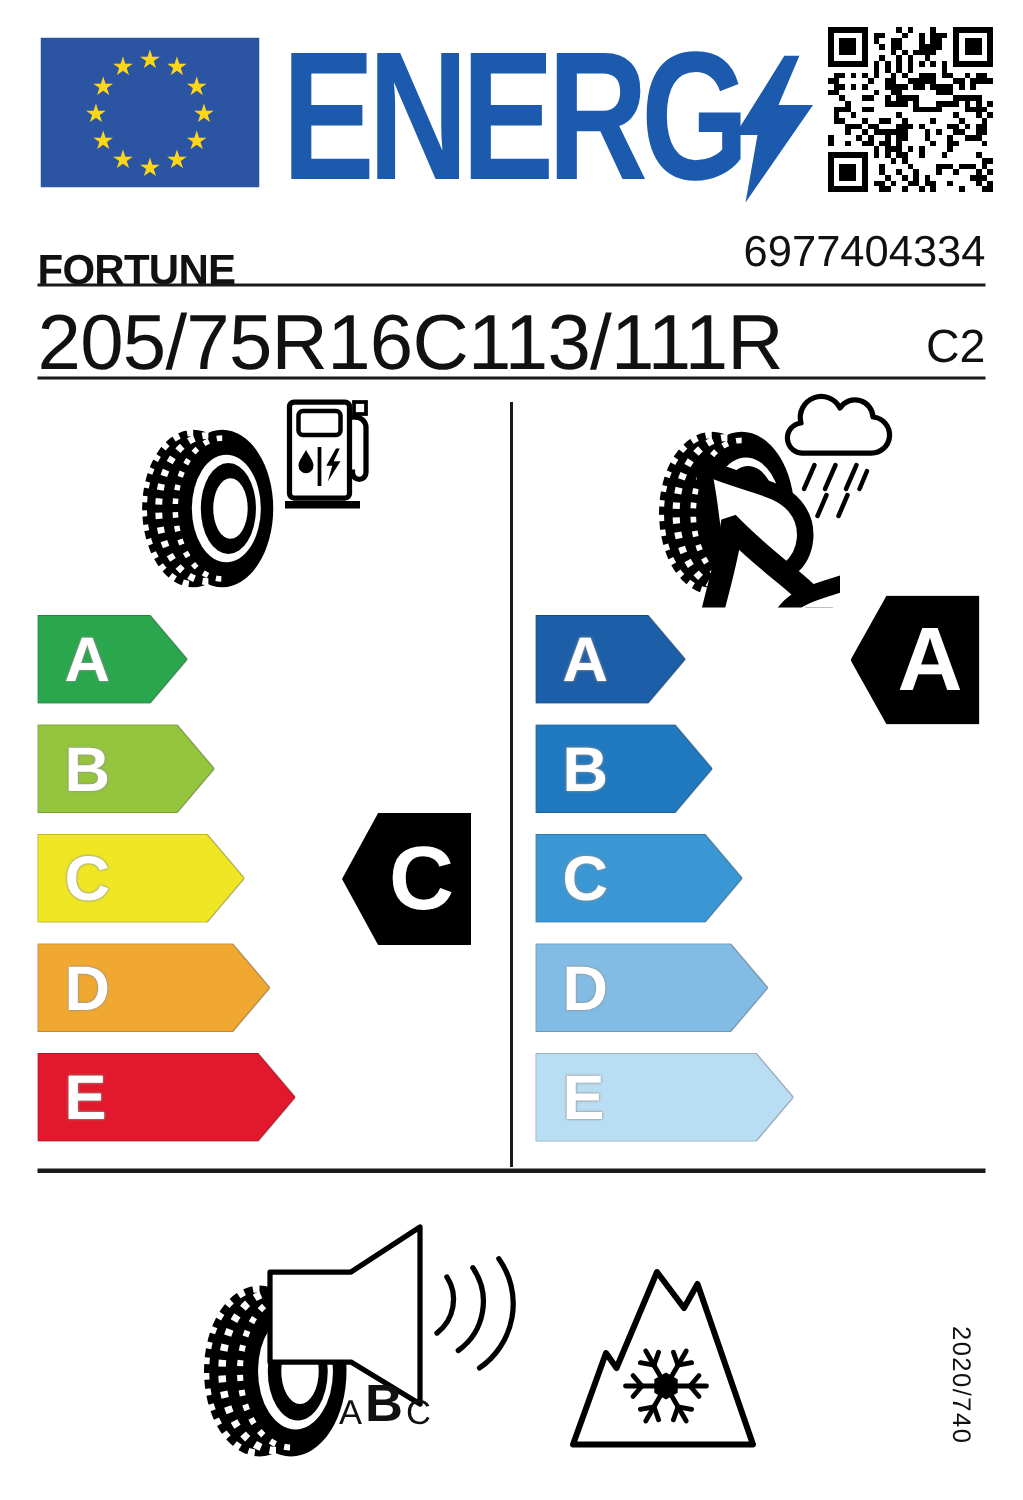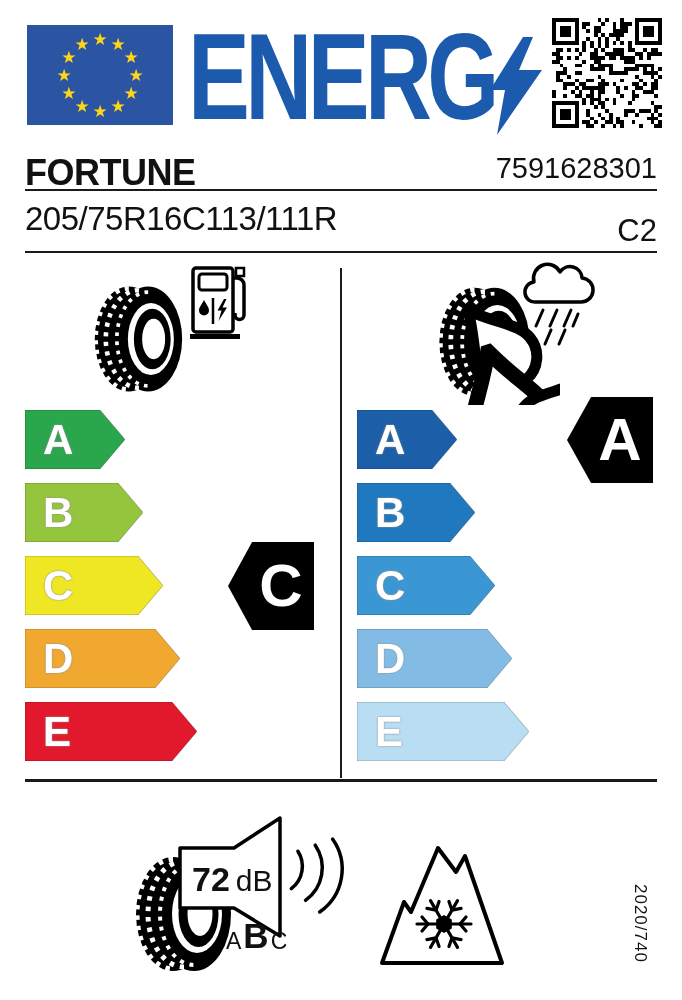--- a/index.html
+++ b/index.html
@@ -7,23 +7,23 @@
     position:relative;width:682px;height:1000px;background:#fff;overflow:hidden;
     font-family:"Liberation Sans",sans-serif;color:#111;
   }
   .abs{position:absolute;}
   
   #energ-text{
     left:188px;top:16px;font-size:122px;font-weight:bold;line-height:1;
     letter-spacing:-6px;transform:scaleX(0.76);transform-origin:left top;white-space:nowrap;
   }
   
-  #brand{left:25px;top:153px;font-size:36px;font-weight:bold;line-height:1.1;letter-spacing:-0.5px;}
+  #brand{left:25px;top:165px;font-size:28px;font-weight:bold;line-height:1.1;letter-spacing:-0.5px;}
   #artnum{right:25px;top:153px;font-size:29px;line-height:1.1;}
-  #tiresize{left:25px;top:201px;font-size:33px;line-height:1.1;letter-spacing:-0.5px;text-align:center;}
+  #tiresize{left:25px;top:201px;font-size:52px;line-height:1.1;letter-spacing:-0.5px;text-align:center;}
   #tireclass{right:25px;top:214px;font-size:31px;line-height:1.1;}
   .hline{left:25px;width:632px;height:2px;background:#1a1a1a;}
   #line1{top:189px;} #line2{top:251px;} #line3{top:779px;height:3px;}
   #vdivider{left:340px;top:268px;width:2px;height:510px;background:#1a1a1a;}
   
   .bar{position:absolute;height:59px;}
   .bar svg{position:absolute;left:0;top:0;}
   .bar .grade{
     position:relative;display:block;padding-left:18px;font-size:42px;font-weight:bold;
     color:#fff;line-height:59px;text-shadow:0 0 1px #888,0 0 2px #999;
@@ -371,21 +371,21 @@
         <rect x="13" y="28" width="1" height="1" fill="#000"></rect>
         <rect x="16" y="28" width="1" height="1" fill="#000"></rect>
         <rect x="18" y="28" width="1" height="1" fill="#000"></rect>
         <rect x="23" y="28" width="1" height="1" fill="#000"></rect>
         <rect x="27" y="28" width="1" height="1" fill="#000"></rect>
         <rect x="28" y="28" width="1" height="1" fill="#000"></rect>
       </g>
   </svg>
 
   <div id="brand" class="abs">FORTUNE</div>
-  <div id="artnum" class="abs">7591628301</div>
+  <div id="artnum" class="abs">6977404334</div>
   <div id="line1" class="abs hline"></div>
   <div id="tiresize" class="abs">205/75R16C113/111R</div>
   <div id="tireclass" class="abs">C2</div>
   <div id="line2" class="abs hline"></div>
   <div id="vdivider" class="abs"></div>
 
   <svg class="abs" style="left:92px;top:283px" width="92" height="112">
     <use href="#tire" width="92" height="112"></use>
   </svg>
   <svg class="abs" style="left:190px;top:260px" width="58" height="84" viewBox="0 0 58 84">
@@ -483,24 +483,20 @@
   <div id="wet-badge" class="badge">A</div>
 
   <div id="line3" class="abs hline"></div>
 
   <svg class="abs" style="left:133px;top:853px" width="100" height="122">
     <use href="#tire" width="100" height="122"></use>
   </svg>
   <svg class="abs" style="left:172px;top:810px" width="115" height="132" viewBox="0 0 115 132">
     <path d="M8,38 H62 L108,8 V126 L62,98 H8 Z" fill="#fff" stroke="#000" stroke-width="3.5" stroke-linejoin="round"></path>
   </svg>
-  <div id="db-text" class="abs">
-    <span id="db-value">72</span>
-    <span id="db-unit">dB</span>
-  </div>
   <svg class="abs" style="left:288px;top:826px" width="70" height="100" viewBox="0 0 70 100">
     <g fill="none" stroke="#000" stroke-width="3.5" stroke-linecap="round" transform="rotate(10 35 50)">
       <path d="M6,30 a28,28 0 0 1 0,38"></path>
       <path d="M22,21 a40,40 0 0 1 0,56"></path>
       <path d="M38,12 a52,52 0 0 1 0,74"></path>
     </g>
   </svg>
   <div id="noise-classes" class="abs">
     <span class="nc">A</span>
     <span class="nc-sel">B</span>

